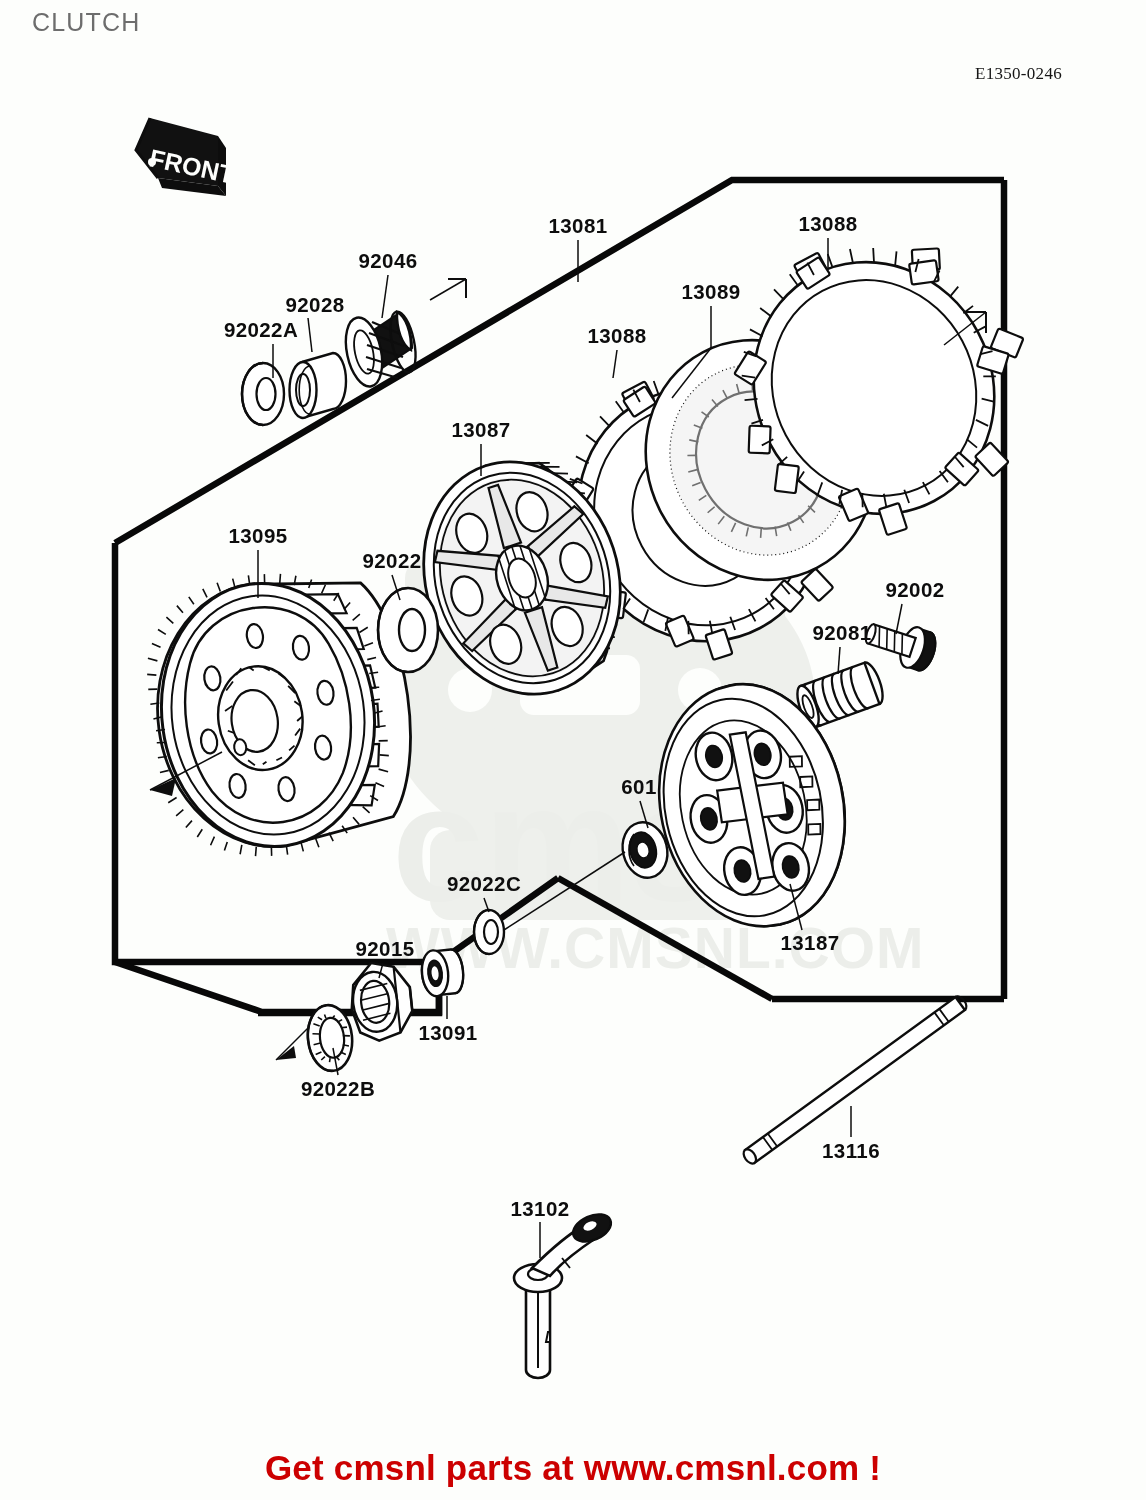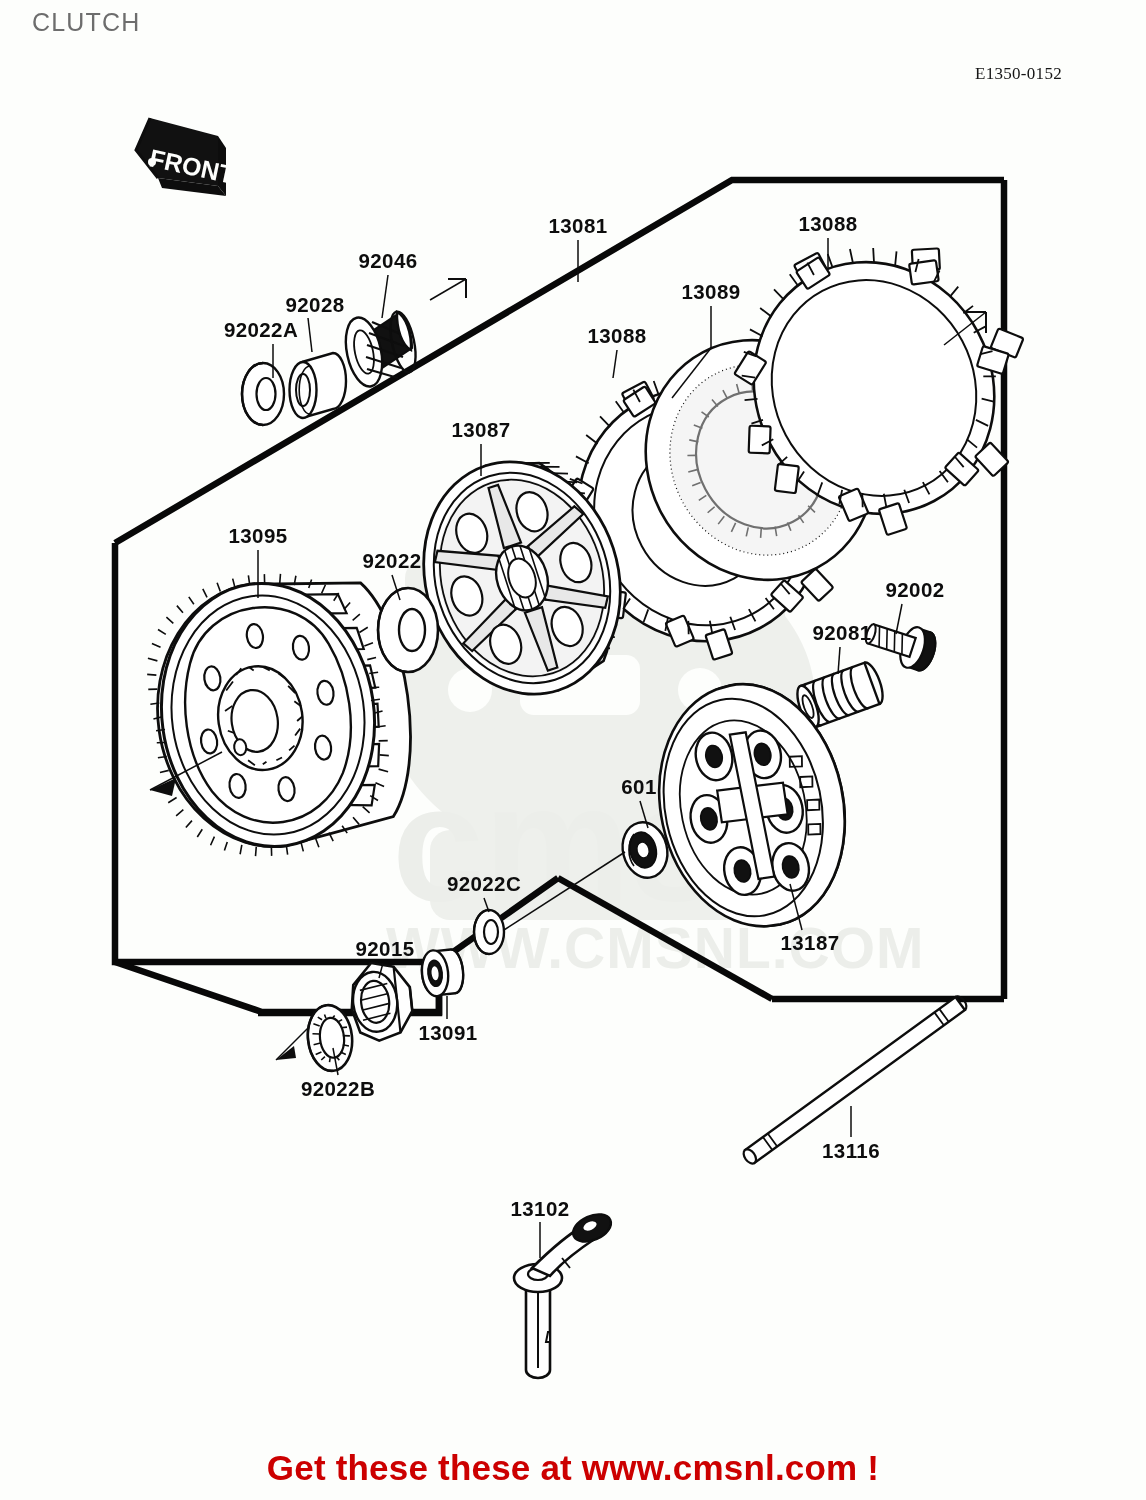--- a/index.html
+++ b/index.html
@@ -79,21 +79,21 @@
   .partk { stroke: #0d0d0d; fill: #111111; }
   .shade { fill: #e8e8e8; stroke: none; }
   .front-box { fill: #111111; }
 </style>
 </head>
 <body>
 
 <div id="page">
 
   <div class="page-title">CLUTCH</div>
-  <div class="fig-code">E1350-0152</div>
+  <div class="fig-code">E1350-0246</div>
 
   <svg class="diagram" viewBox="0 0 1146 1500">
 
     <g>
 
       <g class="wm-shape" opacity="1">
         <ellipse cx="600" cy="700" rx="215" ry="165"></ellipse>
         <rect x="405" y="560" width="80" height="130" rx="18"></rect>
         <rect x="705" y="560" width="80" height="130" rx="18"></rect>
         <circle cx="470" cy="690" r="46"></circle>
@@ -567,15 +567,15 @@
       <text class="lbl" x="484" y="891" text-anchor="middle">92022C</text>
       <text class="lbl" x="385" y="956" text-anchor="middle">92015</text>
       <text class="lbl" x="448" y="1040" text-anchor="middle">13091</text>
       <text class="lbl" x="338" y="1096" text-anchor="middle">92022B</text>
       <text class="lbl" x="851" y="1158" text-anchor="middle">13116</text>
       <text class="lbl" x="540" y="1216" text-anchor="middle">13102</text>
     </g>
 
   </svg>
 
-  <div class="footer-cta">Get these these at www.cmsnl.com !</div>
+  <div class="footer-cta">Get cmsnl parts at www.cmsnl.com !</div>
 
 </div>
 
 </body></html>

